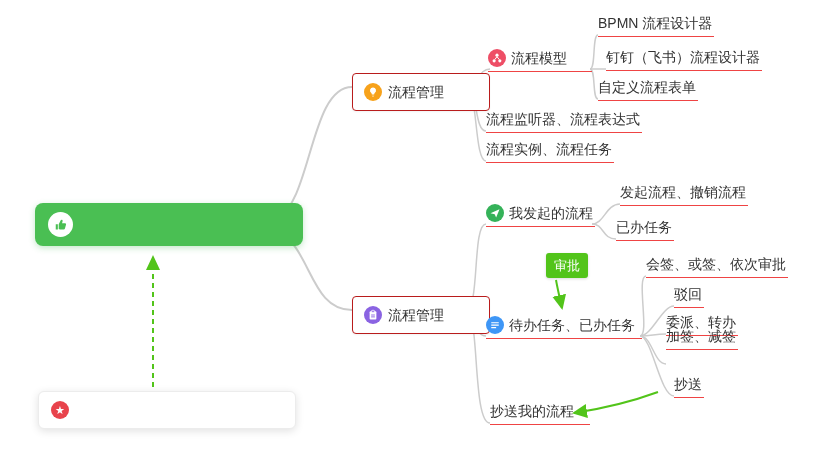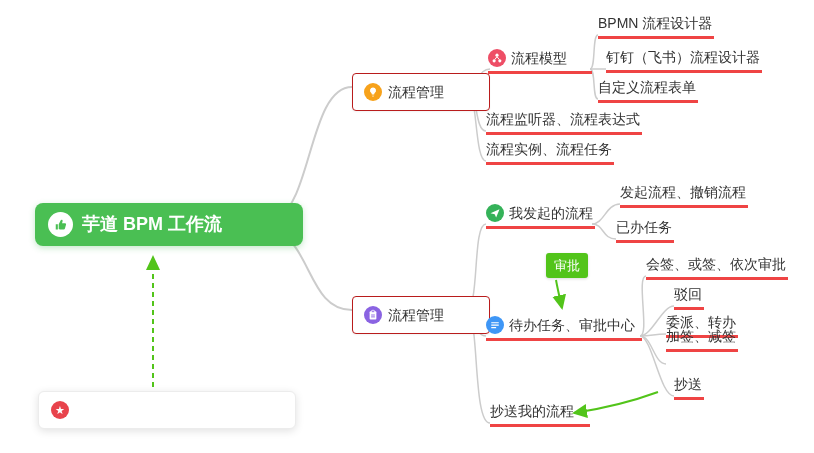--- a/index.html
+++ b/index.html
@@ -5,21 +5,21 @@
   html,body{margin:0;padding:0}
   body{
     position:relative;width:814px;height:453px;background:#ffffff;
     font-family:"Liberation Sans","DejaVu Sans",sans-serif;overflow:hidden;
   }
   #lines{position:absolute;left:0;top:0;z-index:0}
   .node{
     position:absolute;z-index:2;display:flex;align-items:center;
     white-space:nowrap;color:#333;font-size:14px;line-height:17px;
   }
-  .leaf{gap:5px;padding:2px 2px 4px 0;border-bottom:3px solid #ef4444}
+  .leaf{gap:5px;padding:2px 2px 4px 0;border-bottom:1px solid #ef4444}
   .box{
     background:#fff;border:1px solid #b91c1c;border-radius:4px;
     padding:4px 11px;gap:6px;box-shadow:0 1px 2px rgba(0,0,0,.05);
   }
   .cicon{
     width:18px;height:18px;border-radius:50%;flex:none;
     display:inline-flex;align-items:center;justify-content:center;
   }
   .cicon.orange{background:#f7a21b}
   .cicon.redpink{background:#ee4e66}
@@ -108,21 +108,20 @@
     <path d="M153 387 L153 257" stroke-dasharray="5 4" marker-end="url(#ah)"></path>
   </g>
 </svg>
 
 <div class="node" id="root-node">
   <span class="root-icon">
     <svg width="14" height="14" viewBox="0 0 16 16">
         <path fill="#4abf53" d="M2 7h2.4v6H2zM5.4 12.7V7.1l2.3-4.5c.2-.4.6-.6 1-.6.7 0 1.2.5 1.2 1.2l-.1.4-.6 2.3h3.2c.8 0 1.4.6 1.4 1.4l-.1.4-1.2 4.2c-.2.6-.7 1.1-1.4 1.1H6.9c-.6 0-1.1-.2-1.5-.3z"></path>
       </svg>
   </span>
-  <span>芋道 BPM 工作流</span>
 </div>
 
 <div class="node box" id="pm-node">
   <span class="cicon orange">
     <svg width="12" height="12" viewBox="0 0 16 16">
         <path fill="#fff" d="M8 2a4 4 0 0 0-2.3 7.3c.3.2.5.6.5 1v.2h3.6v-.2c0-.4.2-.8.5-1A4 4 0 0 0 8 2zM6.4 11.4h3.2v1H6.4zM7 13.2h2v.9H7z"></path>
       </svg>
   </span>
   <span>流程管理</span>
 </div>
@@ -169,21 +168,21 @@
 <div class="node leaf" id="assignee-leaf">已办任务</div>
 
 <div class="node" id="approval-badge">审批</div>
 
 <div class="node leaf" id="todo-leaf">
   <span class="cicon blue">
     <svg width="12" height="12" viewBox="0 0 16 16">
         <path fill="#fff" d="M3 4.2h10v1.6H3zM3 7.4h10v1.6H3zM3 10.6h6.5v1.6H3z"></path>
       </svg>
   </span>
-  <span>待办任务、审批中心</span>
+  <span>待办任务、已办任务</span>
 </div>
 
 <div class="node leaf" id="countersign-leaf">会签、或签、依次审批</div>
 <div class="node leaf" id="reject-leaf">驳回</div>
 <div class="node leaf" id="delegate-leaf">委派、转办</div>
 <div class="node leaf" id="addsign-leaf">加签、减签</div>
 <div class="node leaf" id="cc-leaf">抄送</div>
 <div class="node leaf" id="ccmy-leaf">抄送我的流程</div>
 
 <div class="node" id="note-node">

